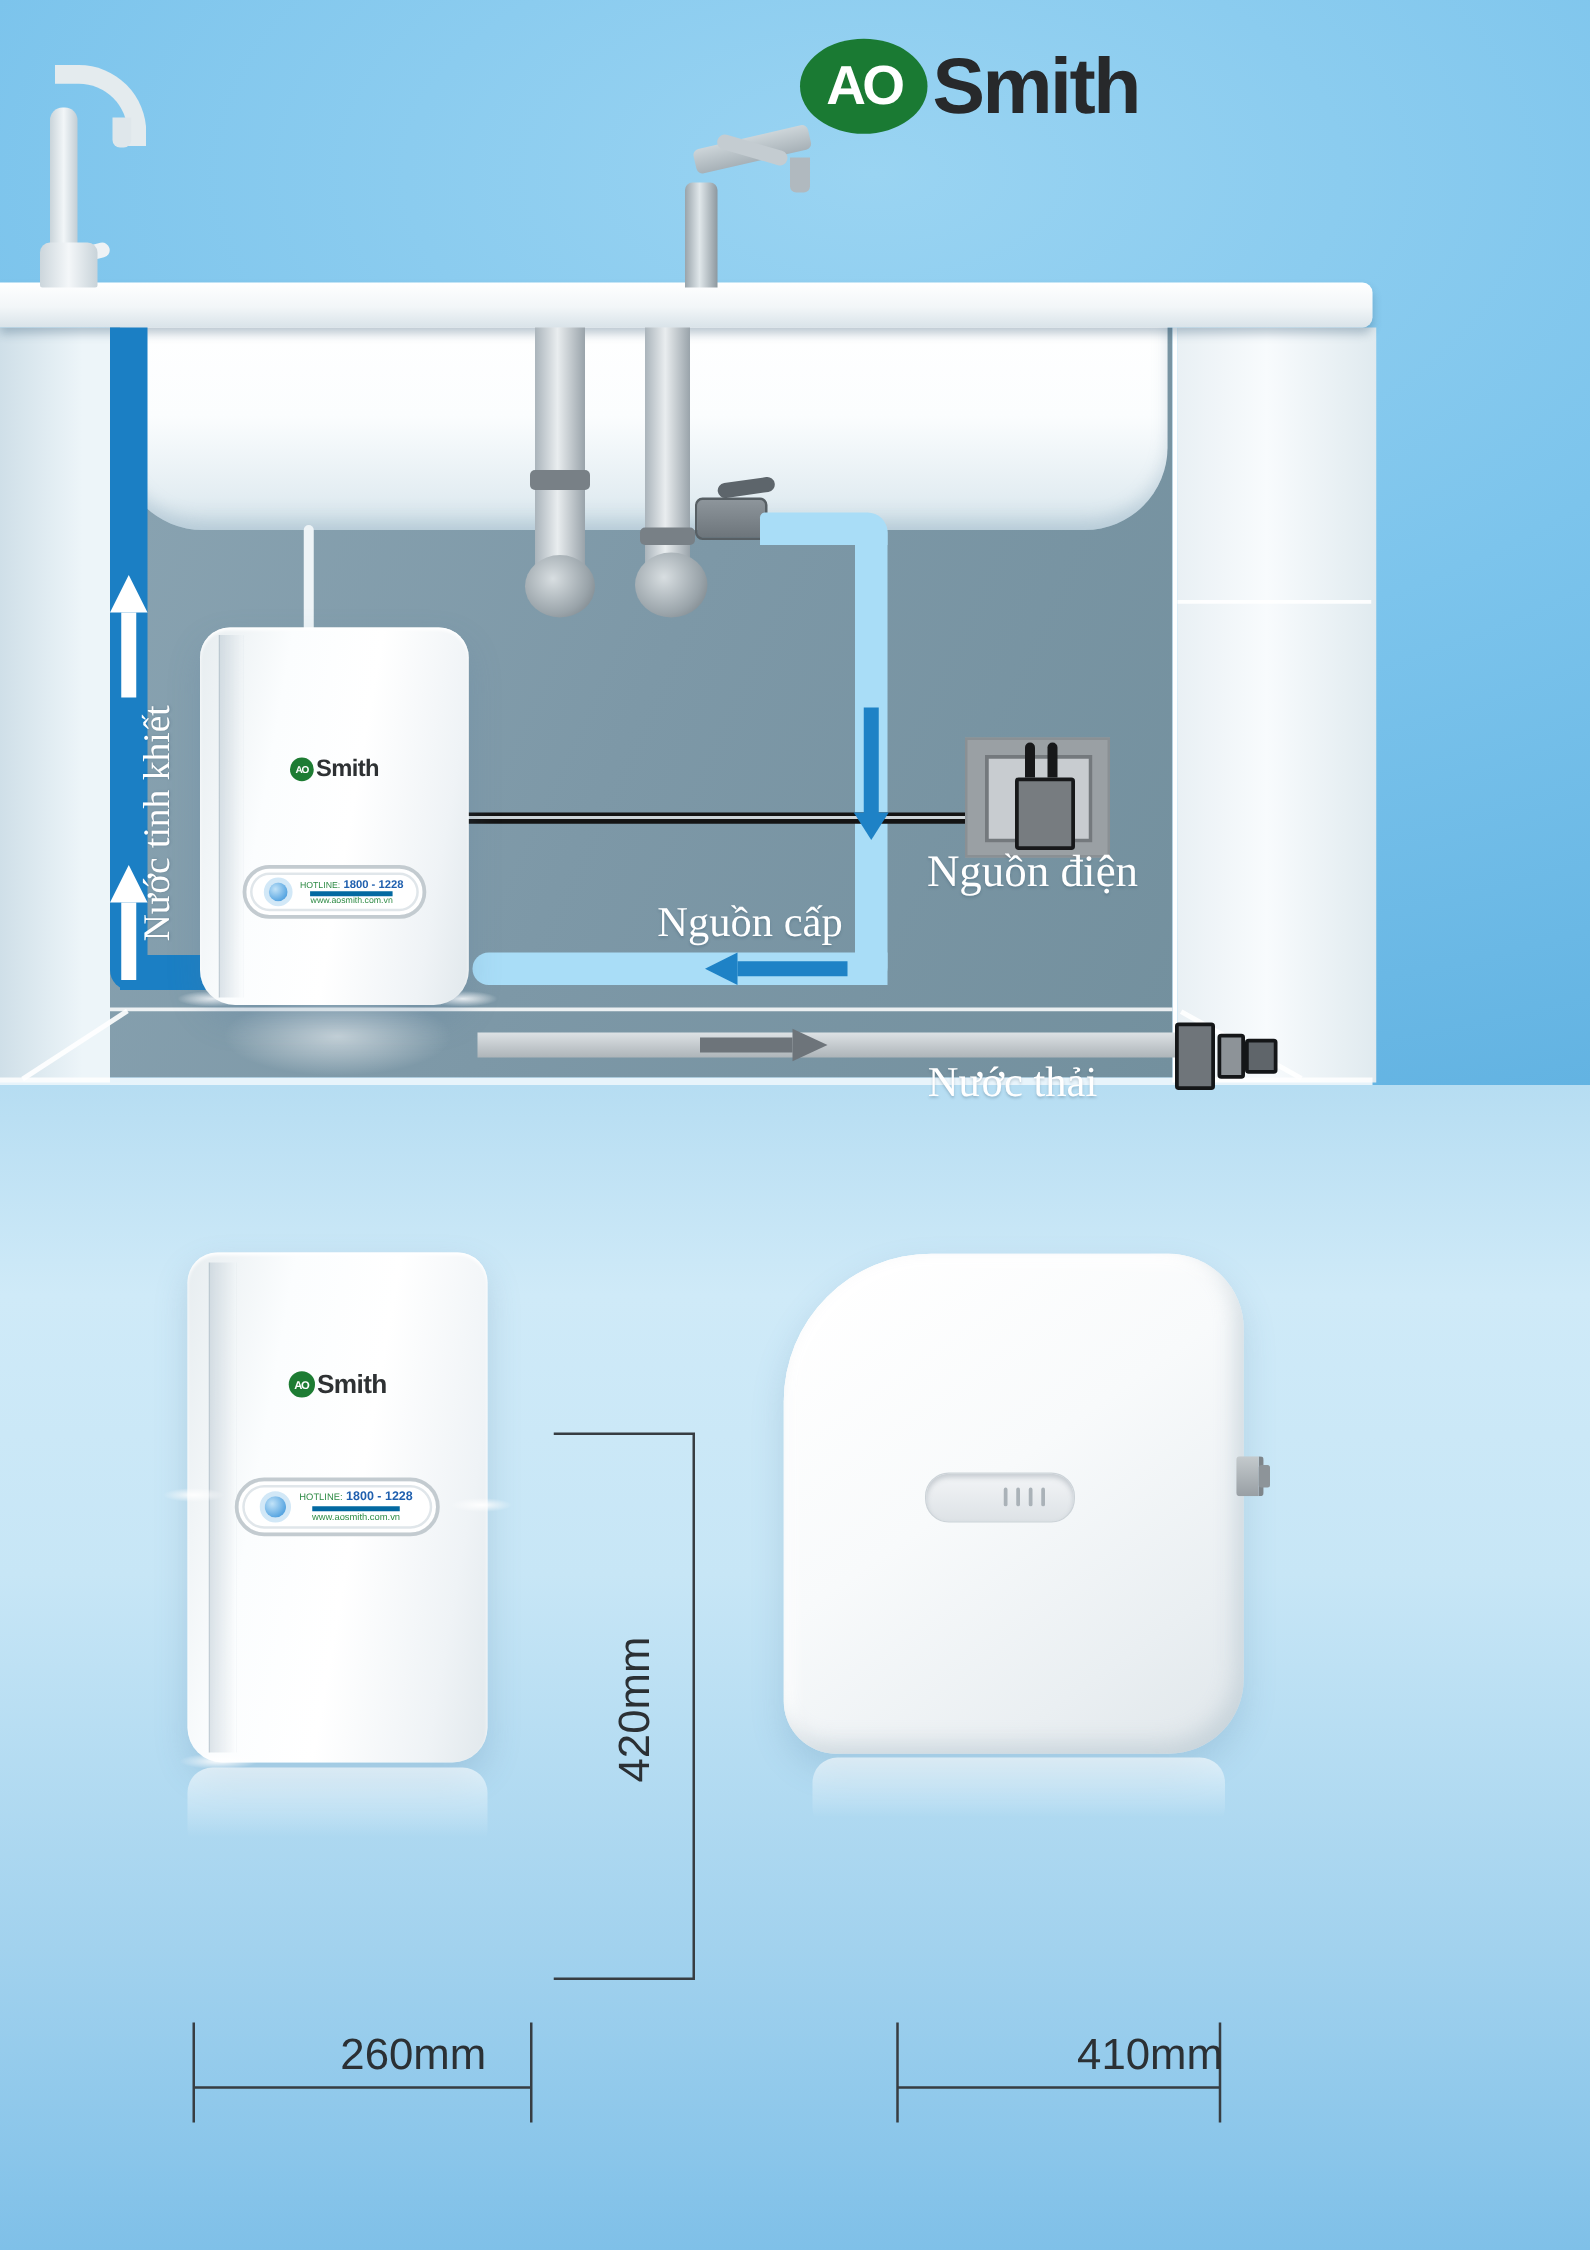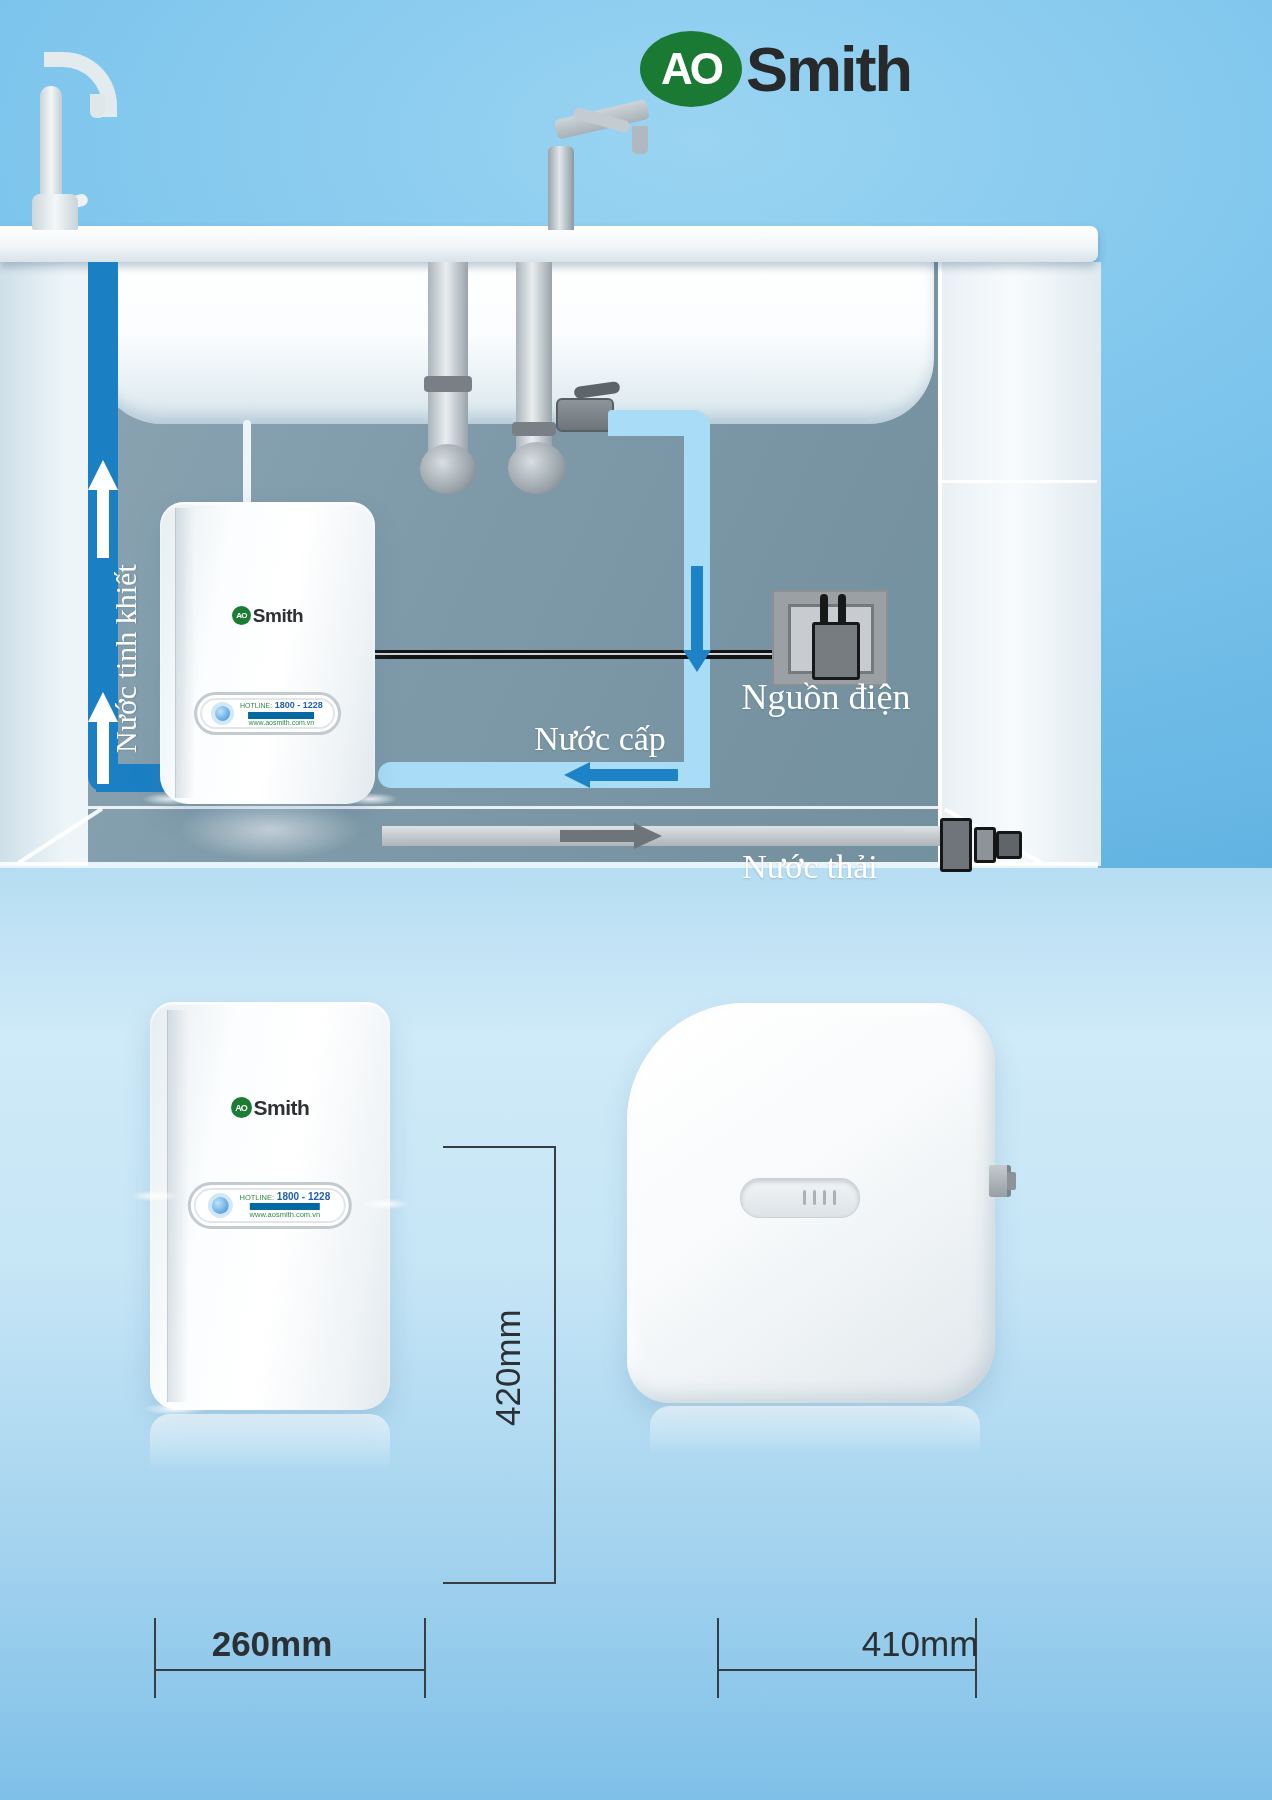--- a/index.html
+++ b/index.html
@@ -143,21 +143,21 @@
   .unit-display{position:absolute;left:50%;transform:translateX(-50%);width:66%;
     border-radius:999px;background:#fff;border:3px solid #c3cbd0;
     box-shadow:inset 0 0 0 3px #fff,inset 0 0 0 5px #e0e6ea;
     display:flex;align-items:center;}
   .u-led{border-radius:50%;
     background:radial-gradient(circle at 35% 35%,#c2e3f8,#5aa7e2 70%,#3c8ed1);
     box-shadow:0 0 0 4px #d2e8f7;}
   .u-text{display:flex;flex-direction:column;align-items:center;line-height:1.25;}
   .u-hot{color:#1f5fae;font-weight:bold;white-space:nowrap;}
   .u-hot .u-hotpre{color:#2e8b45;font-weight:normal;}
-  .u-web{color:#2e8b45;border-top:7px solid #0369a1;white-space:nowrap;}
+  .u-web{color:#2e8b45;border-top:4px solid #0369a1;white-space:nowrap;}
   .unit-diagram{left:160px;top:502px;width:215px;height:302px;}
   .unit-diagram .unit-logo{top:34%;} .unit-diagram .u-ao{width:19px;height:19px;font-size:8px;}
   .unit-diagram .u-smith{font-size:19px;}
   .unit-diagram .unit-display{top:63%;height:37px;}
   .unit-diagram .u-led{width:15px;height:15px;margin-left:13%;}
   .unit-diagram .u-text{margin-left:7%;} .unit-diagram .u-hot{font-size:9px;}
   .unit-diagram .u-hotpre{font-size:7px;} .unit-diagram .u-web{font-size:7px;}
   .unit-front{left:150px;top:1002px;width:240px;height:408px;}
   .unit-front .unit-logo{top:23%;} .unit-front .u-ao{width:21px;height:21px;font-size:9px;}
   .unit-front .u-smith{font-size:21px;}
@@ -276,21 +276,21 @@
       <span class="u-led"></span>
       <span class="u-text">
         <span class="u-hot"><span class="u-hotpre">HOTLINE:</span> <span>1800 - 1228</span></span>
         <span class="u-web">www.aosmith.com.vn</span>
       </span>
     </div>
   </div>
 
   <div class="abs lbl lbl-pure">Nước tinh khiết</div>
   <div class="abs lbl lbl-power">Nguồn điện</div>
-  <div class="abs lbl lbl-supply">Nước cấp</div>
+  <div class="abs lbl lbl-supply">Nguồn cấp</div>
   <div class="abs lbl lbl-waste">Nước thải</div>
 
   <div class="abs unit unit-front">
     <div class="unit-logo">
       <span class="u-ao">AO</span>
       <span class="u-smith">Smith</span>
     </div>
     <div class="unit-display">
       <span class="u-led"></span>
       <span class="u-text">
@@ -316,19 +316,19 @@
   <div class="abs unit-reflection" style="left:650px;top:1406px;width:330px;height:60px;"></div>
 
   <div class="abs dim-line" style="left:443px;top:1146px;width:113px;height:2px;"></div>
   <div class="abs dim-line" style="left:554px;top:1147px;width:2px;height:436px;"></div>
   <div class="abs dim-line" style="left:443px;top:1582px;width:113px;height:2px;"></div>
   <div class="abs dim-text dim-h-label" style="left:488px;top:1286px;width:40px;height:164px;">420mm</div>
 
   <div class="abs dim-line" style="left:154px;top:1618px;width:2px;height:80px;"></div>
   <div class="abs dim-line" style="left:155px;top:1669px;width:270px;height:2px;"></div>
   <div class="abs dim-line" style="left:424px;top:1618px;width:2px;height:80px;"></div>
-  <div class="abs dim-text" style="left:155px;top:1624px;width:234px;text-align:center;font-weight:bold;">260mm</div>
+  <div class="abs dim-text" style="left:155px;top:1624px;width:234px;text-align:right;">260mm</div>
 
   <div class="abs dim-line" style="left:717px;top:1618px;width:2px;height:80px;"></div>
   <div class="abs dim-line" style="left:718px;top:1669px;width:258px;height:2px;"></div>
   <div class="abs dim-line" style="left:975px;top:1618px;width:2px;height:80px;"></div>
   <div class="abs dim-text" style="left:790px;top:1624px;width:260px;text-align:center;">410mm</div>
 </div>
 
 </body></html>

